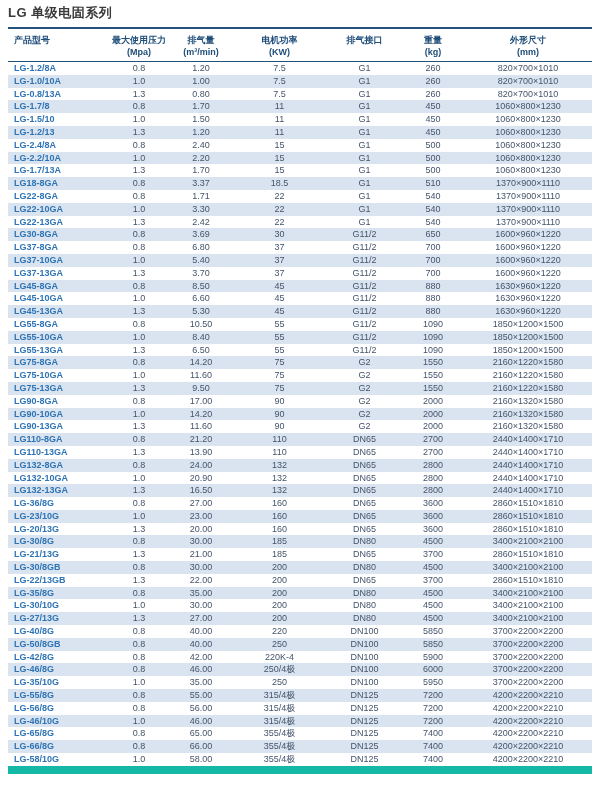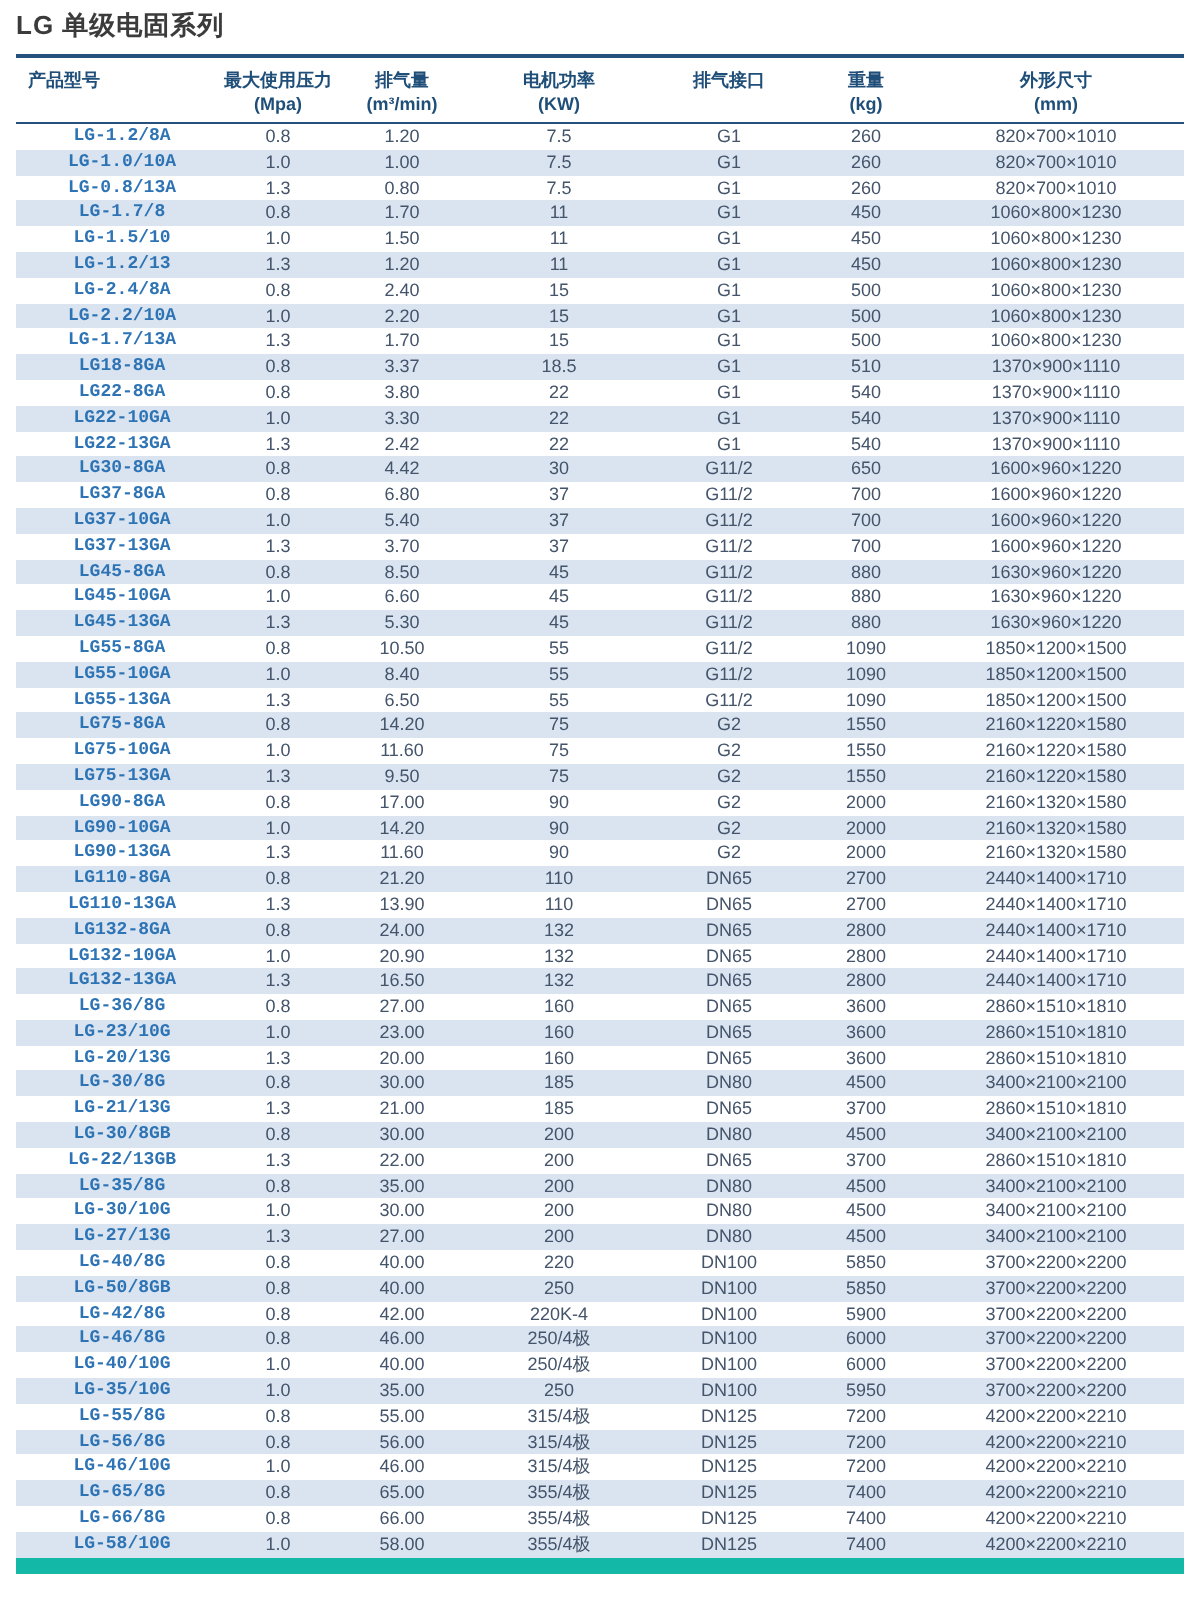--- a/index.html
+++ b/index.html
@@ -47,25 +47,24 @@
     font-size: 9px;
     color: #44546a;
     text-align: center;
     height: 12.8px;
     line-height: 12.8px;
     padding: 0;
     white-space: nowrap;
     overflow: hidden;
   }
   tbody td.model {
-    text-align: center;
+    text-align: left;
     padding-left: 6px;
     color: #2e74b5;
     font-weight: bold;
-    font-family: Liberation Mono, monospace;
   }
   tbody tr:nth-child(even) { background: #d9e4f0; }
   tbody tr:nth-child(odd) { background: #ffffff; }
 </style>
 </head>
 <body>
 
 <div class="page">
   <div class="title">LG 单级电固系列</div>
 
@@ -196,21 +195,21 @@
           <td>0.8</td>
           <td>3.37</td>
           <td>18.5</td>
           <td>G1</td>
           <td>510</td>
           <td>1370×900×1110</td>
         </tr>
         <tr>
           <td class="model">LG22-8GA</td>
           <td>0.8</td>
-          <td>3.80</td>
+          <td>1.71</td>
           <td>22</td>
           <td>G1</td>
           <td>540</td>
           <td>1370×900×1110</td>
         </tr>
         <tr>
           <td class="model">LG22-10GA</td>
           <td>1.0</td>
           <td>3.30</td>
           <td>22</td>
@@ -223,21 +222,21 @@
           <td>1.3</td>
           <td>2.42</td>
           <td>22</td>
           <td>G1</td>
           <td>540</td>
           <td>1370×900×1110</td>
         </tr>
         <tr>
           <td class="model">LG30-8GA</td>
           <td>0.8</td>
-          <td>4.42</td>
+          <td>3.69</td>
           <td>30</td>
           <td>G11/2</td>
           <td>650</td>
           <td>1600×960×1220</td>
         </tr>
         <tr>
           <td class="model">LG37-8GA</td>
           <td>0.8</td>
           <td>6.80</td>
           <td>37</td>
@@ -536,29 +535,20 @@
         <tr>
           <td class="model">LG-46/8G</td>
           <td>0.8</td>
           <td>46.00</td>
           <td>250/4极</td>
           <td>DN100</td>
           <td>6000</td>
           <td>3700×2200×2200</td>
         </tr>
         <tr>
-          <td class="model">LG-40/10G</td>
-          <td>1.0</td>
-          <td>40.00</td>
-          <td>250/4极</td>
-          <td>DN100</td>
-          <td>6000</td>
-          <td>3700×2200×2200</td>
-        </tr>
-        <tr>
           <td class="model">LG-35/10G</td>
           <td>1.0</td>
           <td>35.00</td>
           <td>250</td>
           <td>DN100</td>
           <td>5950</td>
           <td>3700×2200×2200</td>
         </tr>
         <tr>
           <td class="model">LG-55/8G</td>

